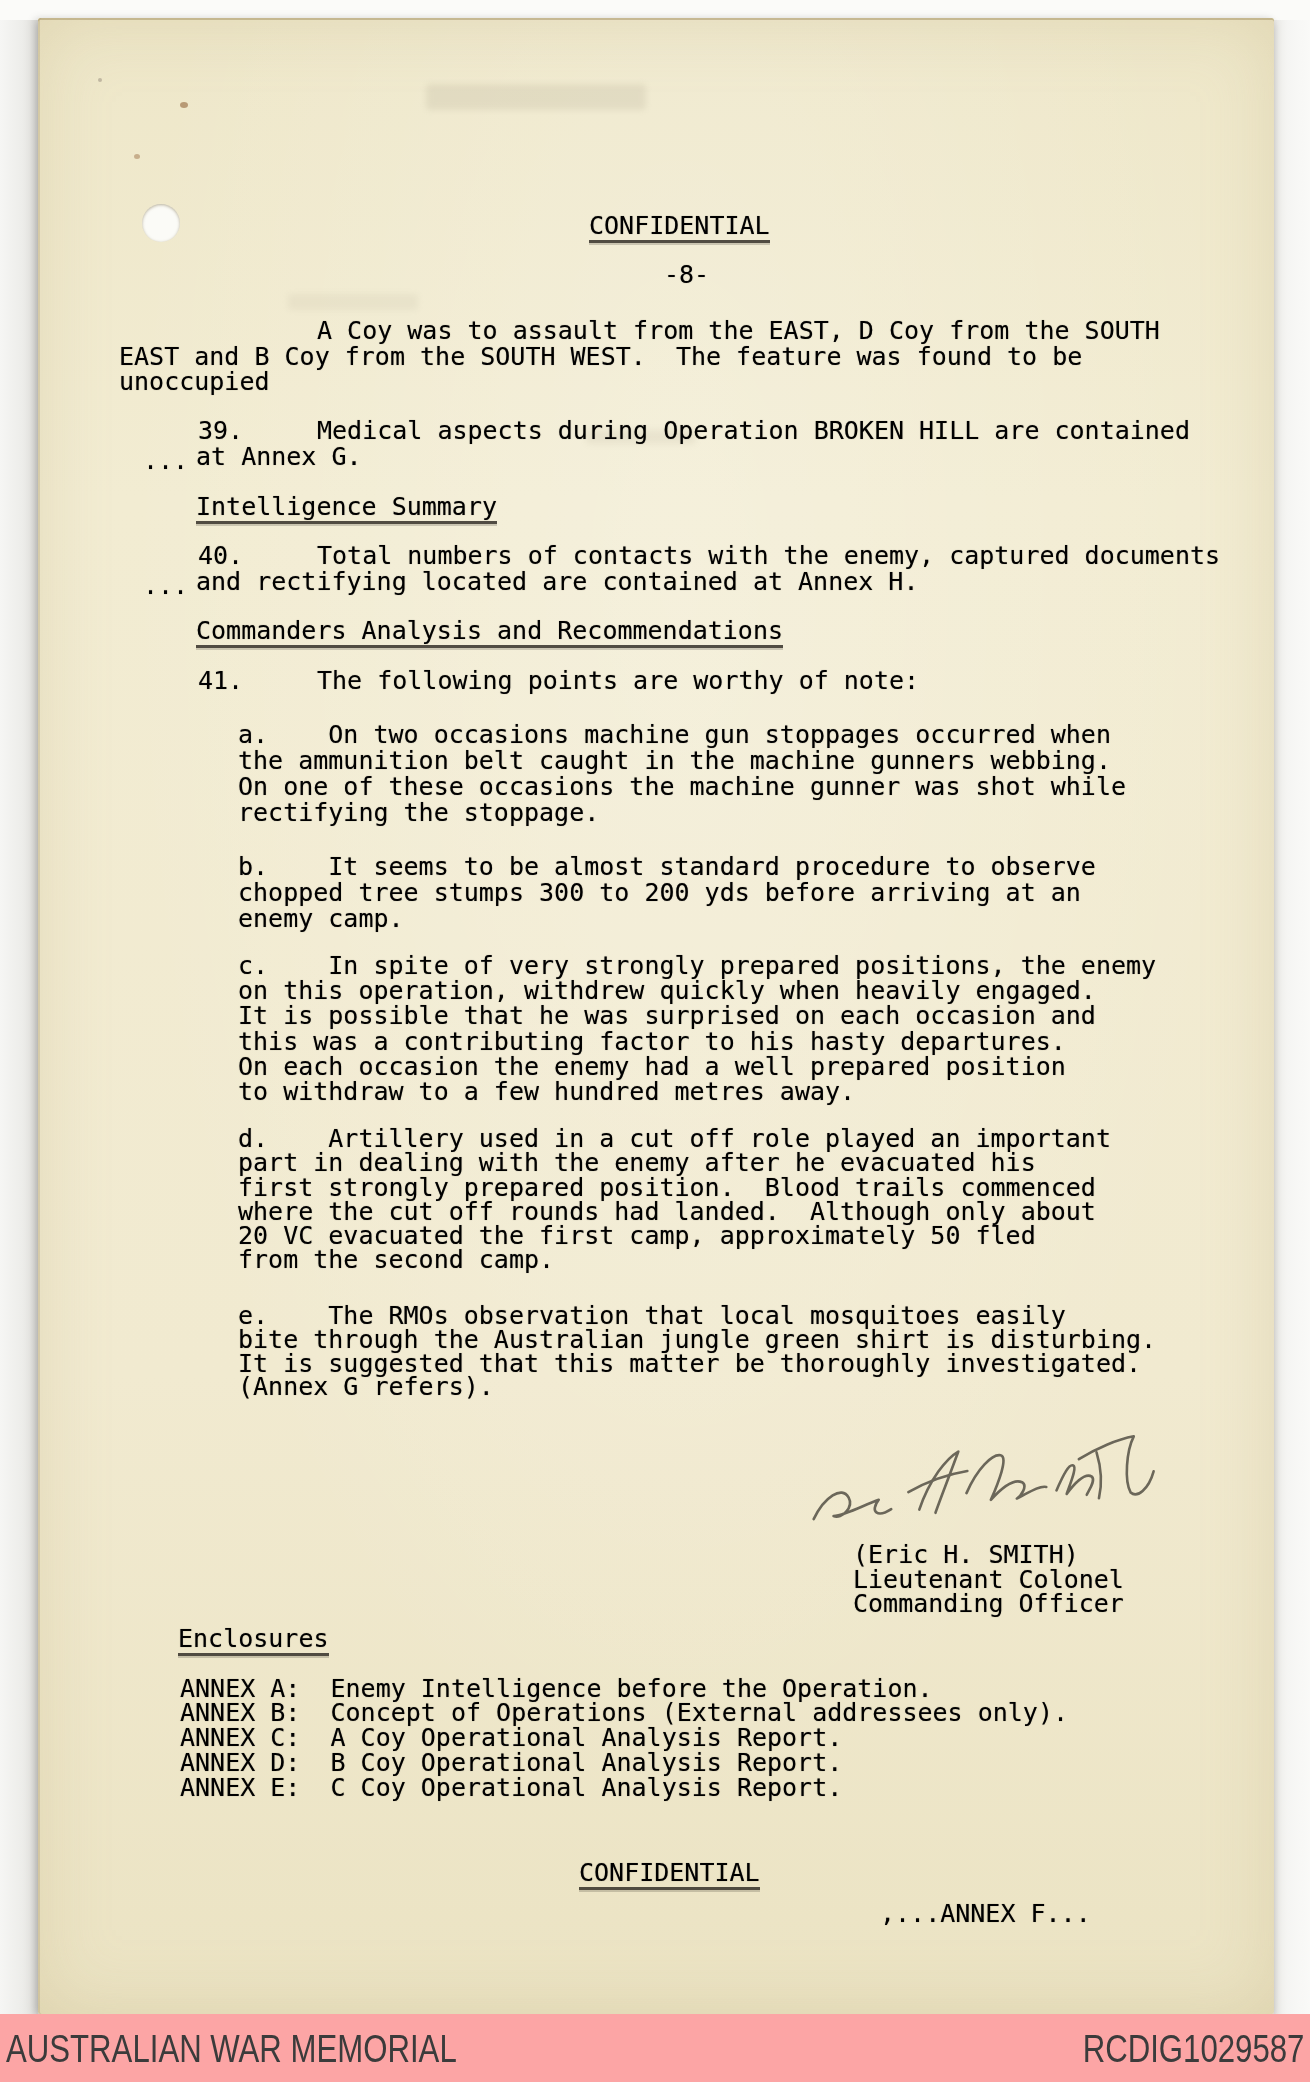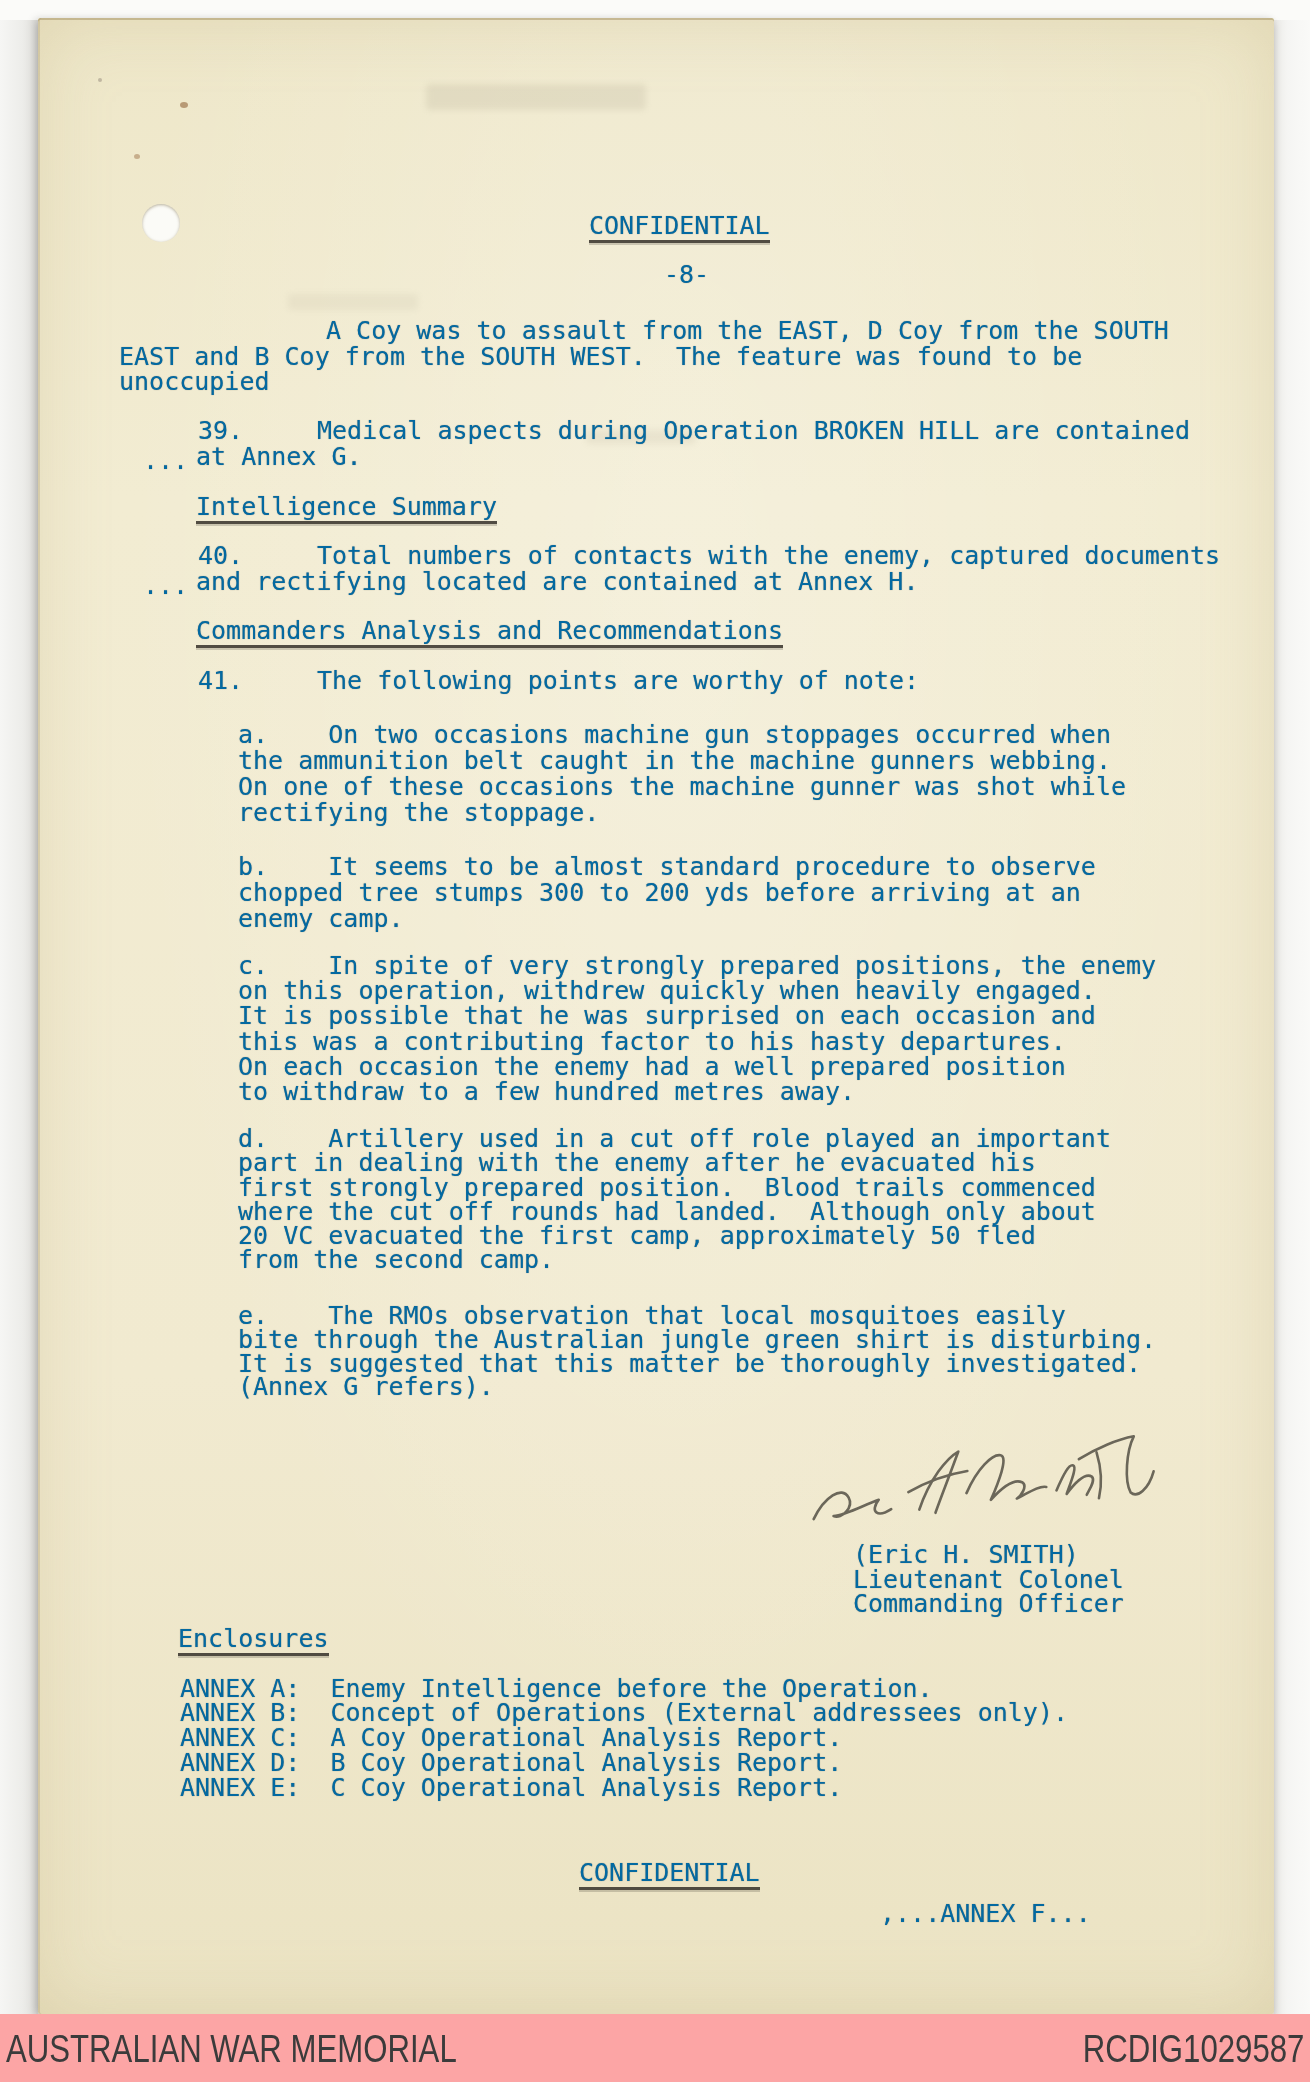--- a/index.html
+++ b/index.html
@@ -30,21 +30,21 @@
   .hole{
     position:absolute;left:104px;top:186px;width:38px;height:38px;border-radius:50%;
     background:#fbfbf7;box-shadow:inset 0 1px 3px rgba(120,105,70,0.5);
   }
   .speck{position:absolute;border-radius:50%;}
   .smudge{position:absolute;background:#9a917a;opacity:0.16;filter:blur(3px);border-radius:4px;}
   
   .tw{
     position:absolute;white-space:pre;
     font:25px/25px "DejaVu Sans Mono", monospace;
-    color:#0369a1;
+    color:#000000;
     text-shadow:0 0 1px rgba(64,61,53,0.55);
   }
   .underl{
     border-bottom:3px solid rgba(58,54,45,0.88);
     padding-bottom:2px;
     box-shadow:0 2px 0 rgba(58,54,45,0.22);
   }
   .sig{position:absolute;left:798px;top:1428px;transform:rotate(-3deg);}
   
   .scanbar{position:absolute;left:0;top:2014px;width:1310px;height:68px;background:#fca5a5;}
@@ -69,21 +69,21 @@
   <div class="speck" style="left:96px;top:136px;width:6px;height:5px;background:#96683d;opacity:.45;"></div>
   <div class="speck" style="left:60px;top:60px;width:4px;height:4px;background:#7d7468;opacity:.4;"></div>
   <div class="smudge" style="left:388px;top:66px;width:220px;height:26px;"></div>
   <div class="smudge" style="left:250px;top:276px;width:130px;height:16px;opacity:.10;"></div>
   <div class="smudge" style="left:548px;top:412px;width:110px;height:14px;opacity:.12;"></div>
 </div>
 
 <div class="tw underl" style="left:589px;top:213px;">CONFIDENTIAL</div>
 <div class="tw" style="left:664px;top:262px;">-8-</div>
 
-<div class="tw" style="left:326px;top:318px;">A Coy was to assault from the EAST, D Coy from the SOUTH</div>
+<div class="tw" style="left:317px;top:318px;">A Coy was to assault from the EAST, D Coy from the SOUTH</div>
 <div class="tw" style="left:119px;top:344px;">EAST and B Coy from the SOUTH WEST.  The feature was found to be</div>
 <div class="tw" style="left:119px;top:369px;">unoccupied</div>
 
 <div class="tw" style="left:198px;top:418px;">39.</div>
 <div class="tw" style="left:317px;top:418px;">Medical aspects during Operation BROKEN HILL are contained</div>
 <div class="tw" style="left:143px;top:448px;">...</div>
 <div class="tw" style="left:196px;top:444px;">at Annex G.</div>
 
 <div class="tw underl" style="left:196px;top:494px;">Intelligence Summary</div>
 

